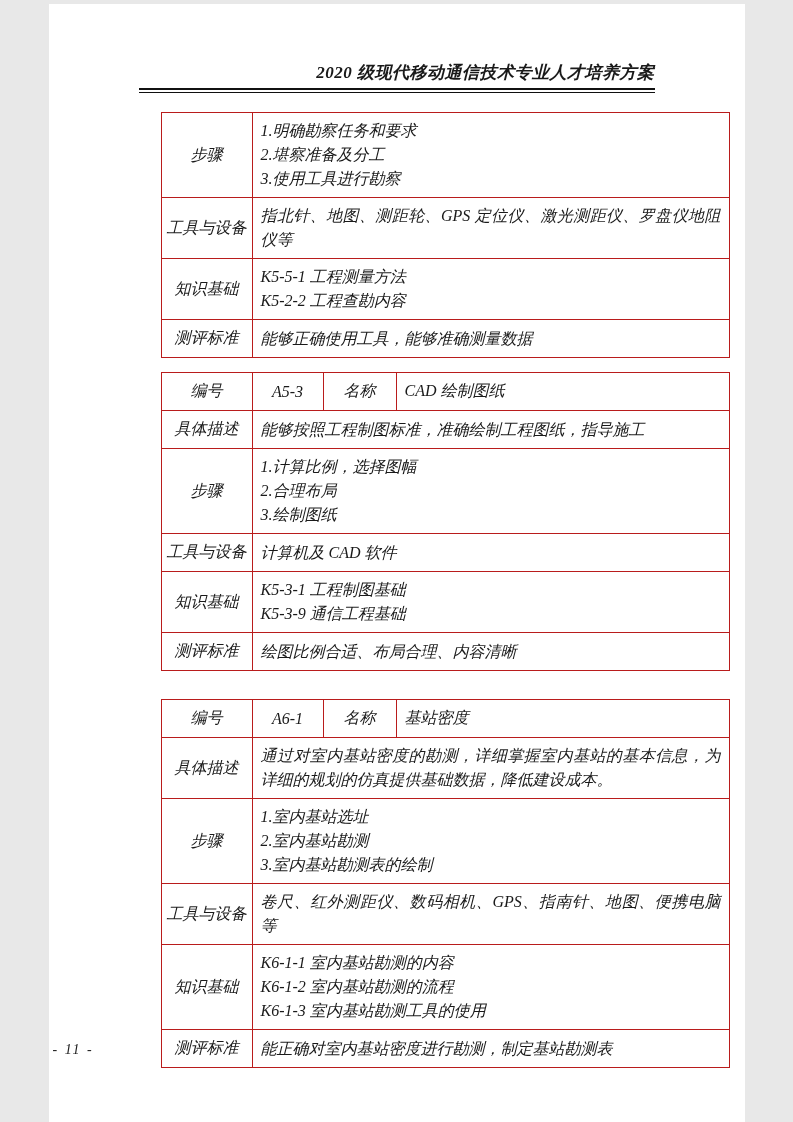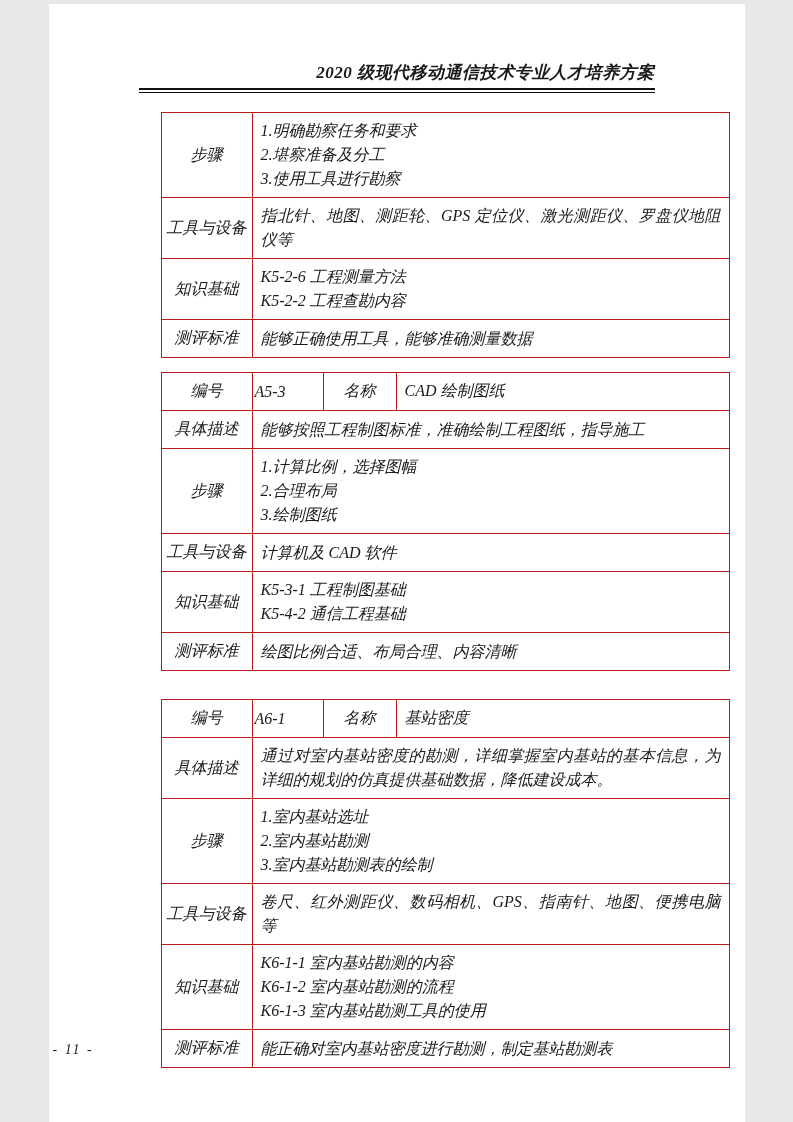--- a/index.html
+++ b/index.html
@@ -46,20 +46,21 @@
   td {
     border: 1px solid #b91c1c;
     vertical-align: middle;
     font-size: 16px;
   }
   td.lbl {
     text-align: center;
     padding: 8px 2px;
   }
   td.hval {
+    text-align: center;
     padding: 6px 2px;
   }
   td.content {
     padding: 6px 8px;
     text-align: justify;
   }
   td.hname {
     padding: 5px 8px;
     text-align: left;
   }
@@ -102,21 +103,21 @@
       </tr>
       <tr>
         <td class="lbl">工具与设备</td>
         <td class="content" colspan="3">
           <div class="line">指北针、地图、测距轮、GPS 定位仪、激光测距仪、罗盘仪地阻仪等</div>
         </td>
       </tr>
       <tr>
         <td class="lbl">知识基础</td>
         <td class="content" colspan="3">
-          <div class="line">K5-2-6 工程测量方法</div>
+          <div class="line">K5-5-1 工程测量方法</div>
           <div class="line">K5-2-2 工程查勘内容</div>
         </td>
       </tr>
       <tr>
         <td class="lbl">测评标准</td>
         <td class="content" colspan="3">
           <div class="line">能够正确使用工具，能够准确测量数据</div>
         </td>
       </tr>
     </tbody>
@@ -155,21 +156,21 @@
       <tr>
         <td class="lbl">工具与设备</td>
         <td class="content" colspan="3">
           <div class="line">计算机及 CAD 软件</div>
         </td>
       </tr>
       <tr>
         <td class="lbl">知识基础</td>
         <td class="content" colspan="3">
           <div class="line">K5-3-1 工程制图基础</div>
-          <div class="line">K5-4-2 通信工程基础</div>
+          <div class="line">K5-3-9 通信工程基础</div>
         </td>
       </tr>
       <tr>
         <td class="lbl">测评标准</td>
         <td class="content" colspan="3">
           <div class="line">绘图比例合适、布局合理、内容清晰</div>
         </td>
       </tr>
     </tbody>
       </table>

